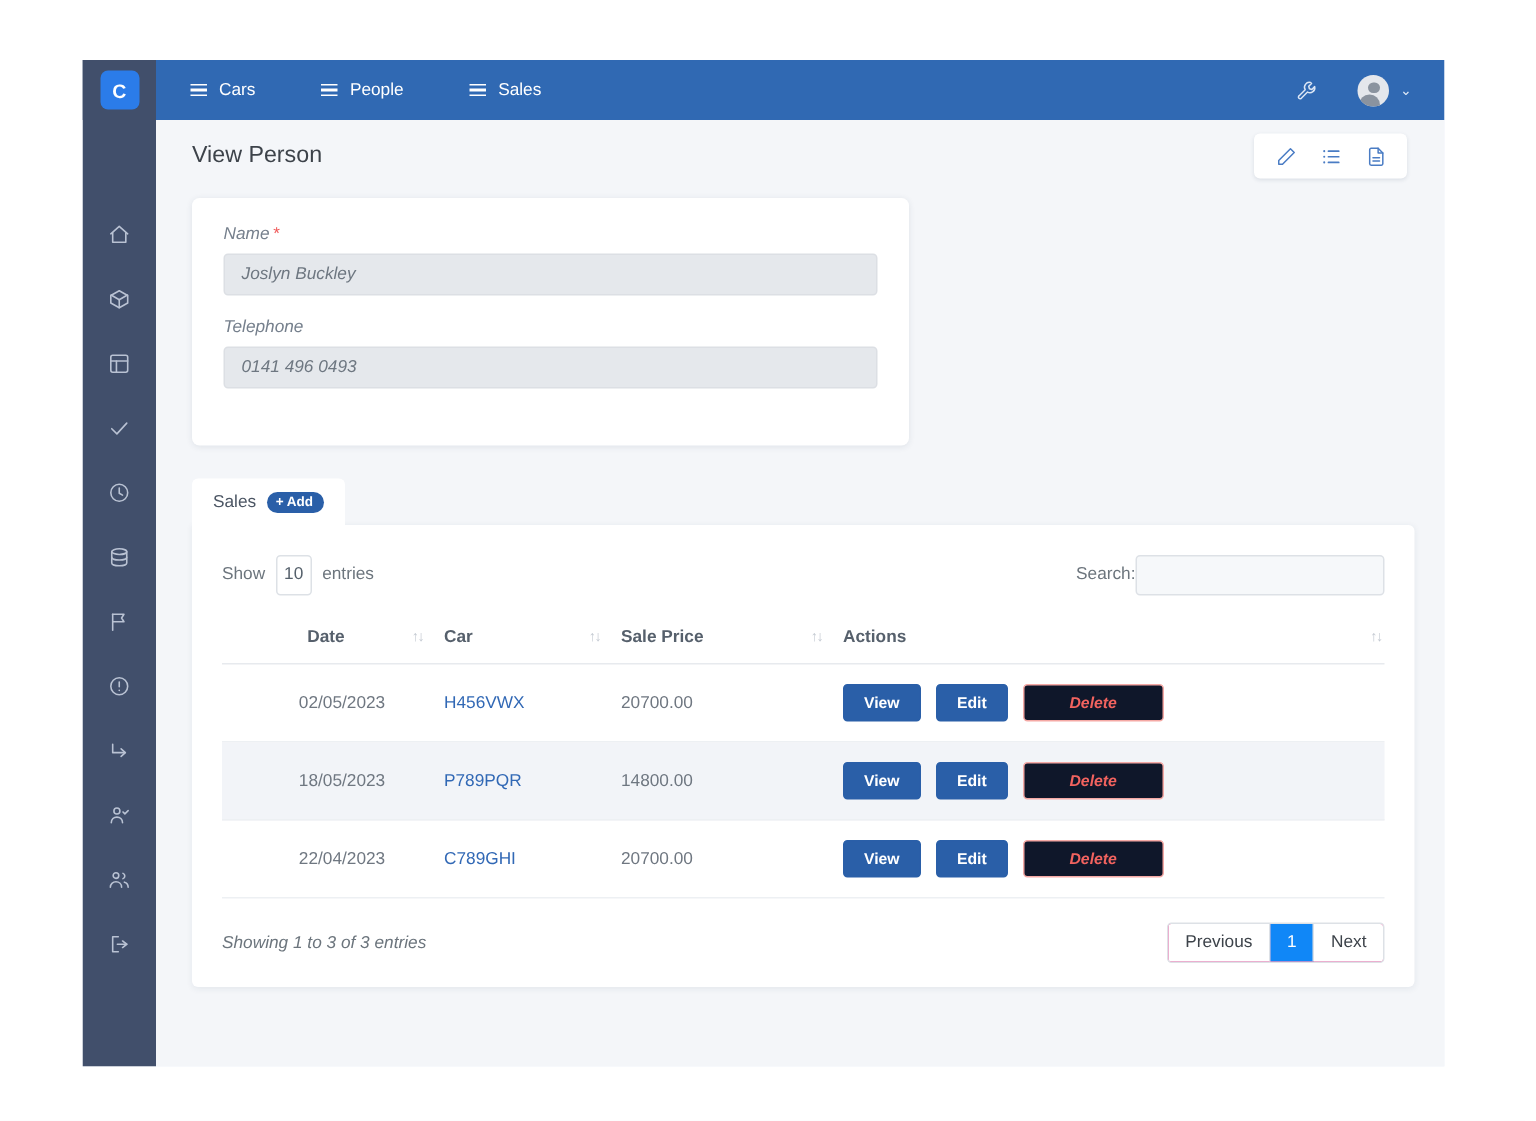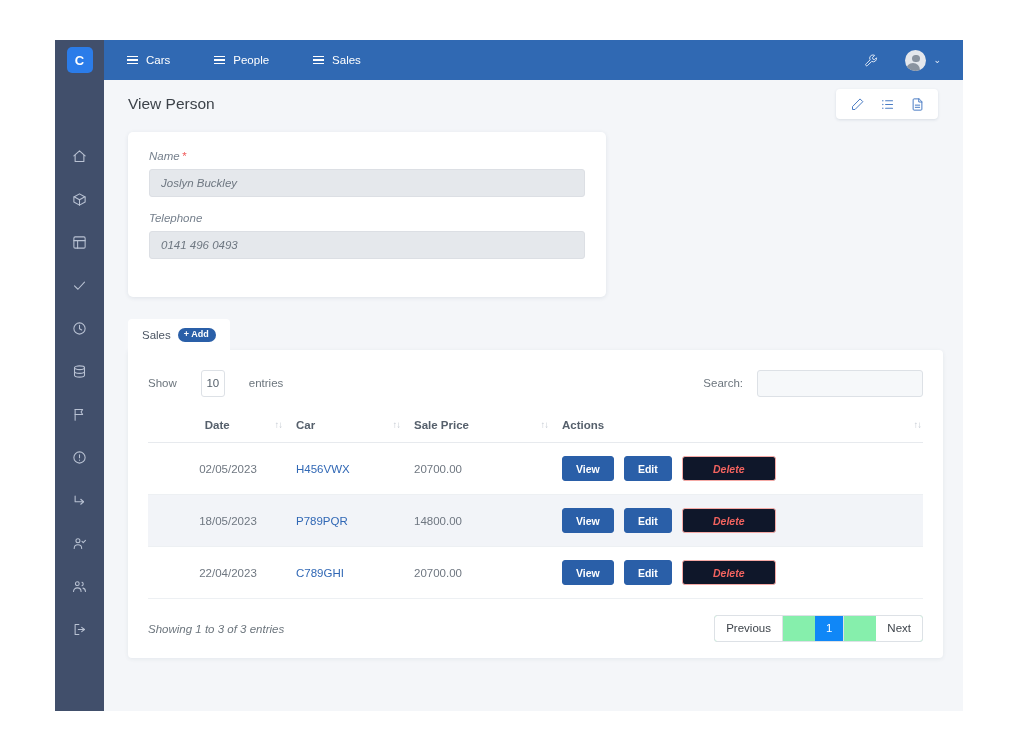--- a/index.html
+++ b/index.html
@@ -224,32 +224,32 @@
     border-radius: 0 4px 4px 4px;
     padding: 18px 20px 16px 20px;
     box-shadow: 0 1px 4px rgba(40,60,90,.08);
   }
   #table-controls {
     display: flex;
     align-items: center;
     height: 30px;
     margin-bottom: 12px;
   }
-  .show-wrap { display: flex; align-items: center; gap: 24px; font-size: 11.5px; color: #6c757d; }
+  .show-wrap { display: flex; align-items: center; gap: 7px; font-size: 11.5px; color: #6c757d; }
   .len-select {
     width: 24px; height: 27px;
     border: 1px solid #dde1e6;
     border-radius: 3px;
     background: #ffffff;
     display: flex; align-items: center; justify-content: center;
     font-size: 11.5px;
     color: #55606b;
     cursor: pointer;
   }
-  .search-wrap { margin-left: auto; display: flex; align-items: center; gap: 14px; font-size: 11.5px; color: #6c757d; }
+  .search-wrap { margin-left: auto; display: flex; align-items: center; gap: 0; font-size: 11.5px; color: #6c757d; }
   .search-input {
     width: 166px; height: 27px;
     border: 1px solid #dde1e6;
     border-radius: 3px;
     background: #f6f8fa;
     font-family: "Liberation Sans", sans-serif;
     font-size: 11.5px;
     padding: 0 8px;
     color: #4b5563;
   }
@@ -306,22 +306,21 @@
     align-items: center;
     padding-top: 16px;
   }
   #info-text { font-size: 11.5px; color: #6c757d; font-style: italic; }
   #pager {
     margin-left: auto;
     display: flex;
     border: 1px solid #dde1e6;
     border-radius: 3px;
     overflow: hidden;
-    background: #86efac;
-    gap: 32px;
+    background: #ec4899;
   }
   .pg {
     font-size: 11.5px;
     color: #3d434a;
     padding: 6px 11px 7px 11px;
     cursor: pointer;
     border-right: 1px solid #dde1e6;
     background: #ffffff;
   }
   .pg:last-child { border-right: none; }

